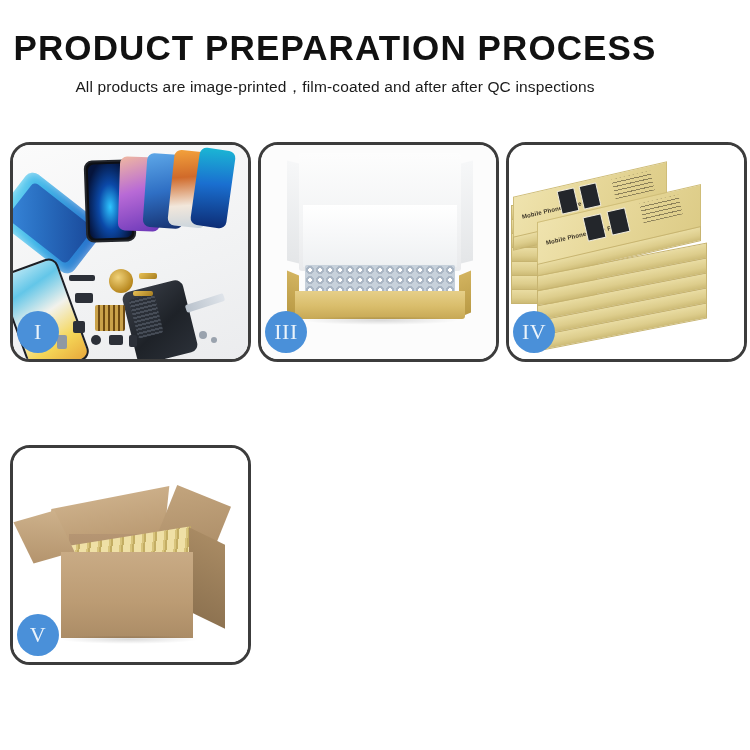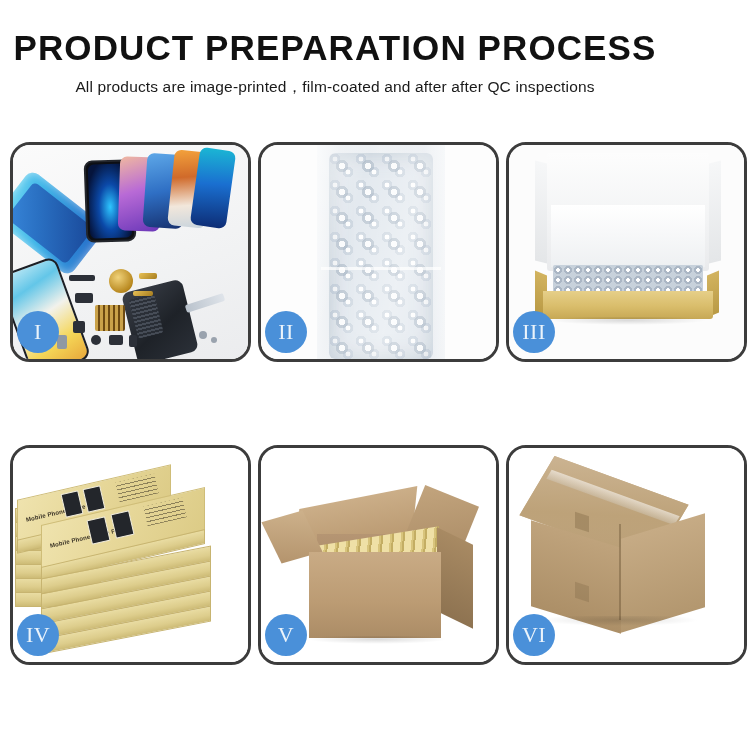--- a/index.html
+++ b/index.html
@@ -321,30 +321,20 @@
         <div class="chip" style="left:96px;top:190px;width:14px;height:10px;"></div>
         <div class="chip" style="left:116px;top:190px;width:8px;height:12px;"></div>
         <div class="chip" style="left:44px;top:190px;width:10px;height:14px;background:#8f98a4;"></div>
         <div class="chip" style="left:186px;top:186px;width:8px;height:8px;background:#9aa3ae;border-radius:50%;"></div>
         <div class="chip" style="left:198px;top:192px;width:6px;height:6px;background:#9aa3ae;border-radius:50%;"></div>
         <div class="chip" style="left:172px;top:154px;width:40px;height:8px;background:linear-gradient(90deg,#b9c2cc,#dfe4ea);transform:rotate(-18deg);"></div>
       </div>
       <div class="badge">I</div>
     </div>
 
-    <div class="panel">
-      <div class="stage p2bg">
-        <div class="bwsheet"></div>
-        <div class="bwcore"></div>
-        <div class="bwcore2"></div>
-        <div class="bwseam"></div>
-        <div class="bwgloss"></div>
-      </div>
-      <div class="badge">II</div>
-    </div>
 
     <div class="panel">
       <div class="stage p3bg">
         <div class="b3lidL"></div>
         <div class="b3lidR"></div>
         <div class="b3lid"></div>
         <div class="b3foam"></div>
         <div class="b3bubble"></div>
         <div class="b3sideL"></div>
         <div class="b3sideR"></div>
@@ -399,28 +389,15 @@
         <div class="c5inner"></div>
         <div class="c5goods"></div>
         <div class="c5flapLeft"></div>
         <div class="c5side"></div>
         <div class="c5body"></div>
         <div class="c5shadow"></div>
       </div>
       <div class="badge">V</div>
     </div>
 
-    <div class="panel">
-      <div class="stage p6bg">
-        <div class="c6top"></div>
-        <div class="c6tape"></div>
-        <div class="c6left"></div>
-        <div class="c6right"></div>
-        <div class="c6seamA"></div>
-        <div class="c6seamB"></div>
-        <div class="c6edge"></div>
-        <div class="c6shadow"></div>
-      </div>
-      <div class="badge">VI</div>
-    </div>
 
   </div>
 </div>
 
 </body></html>

